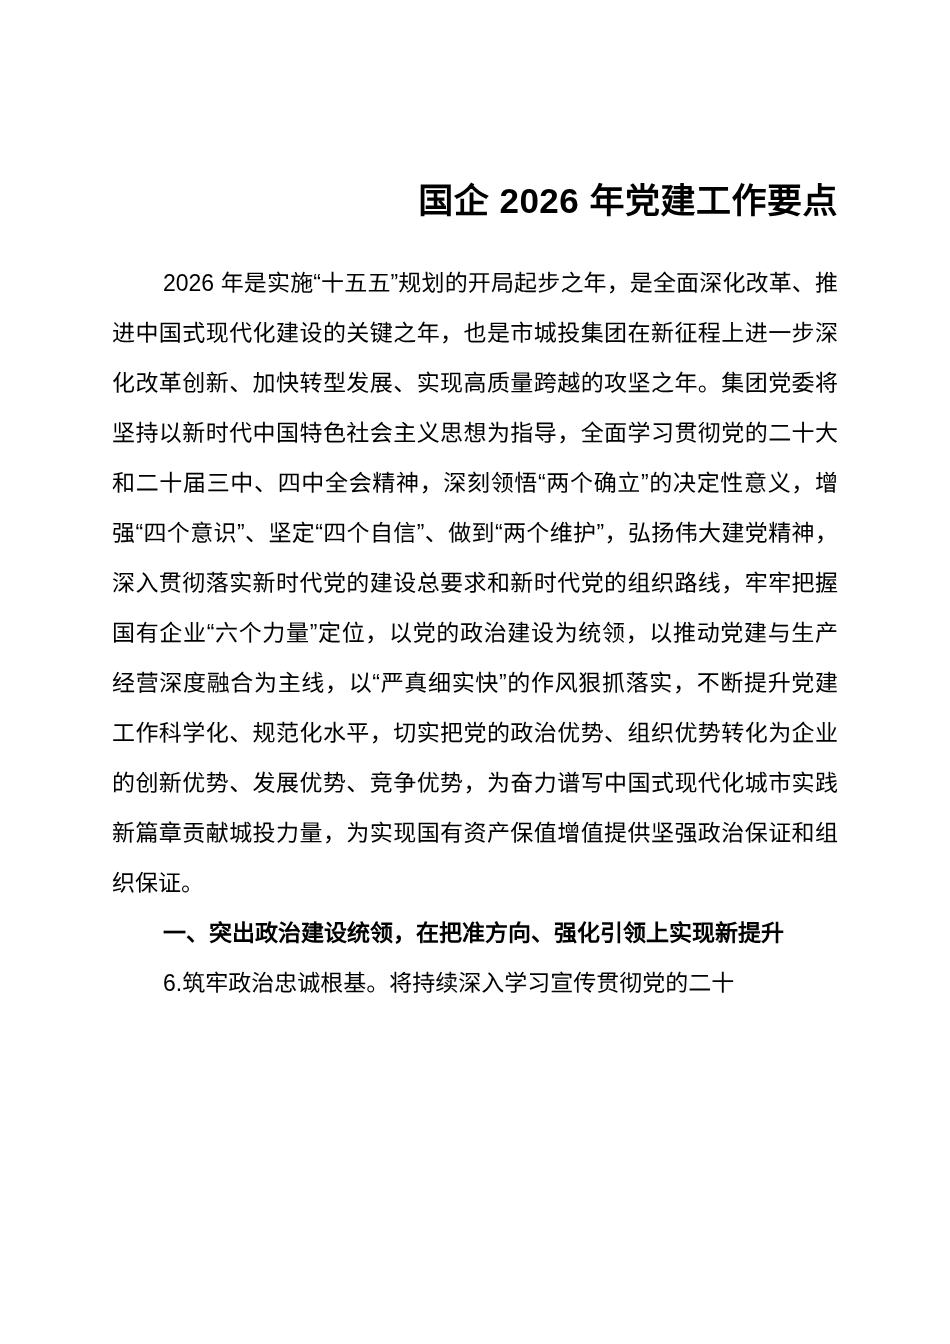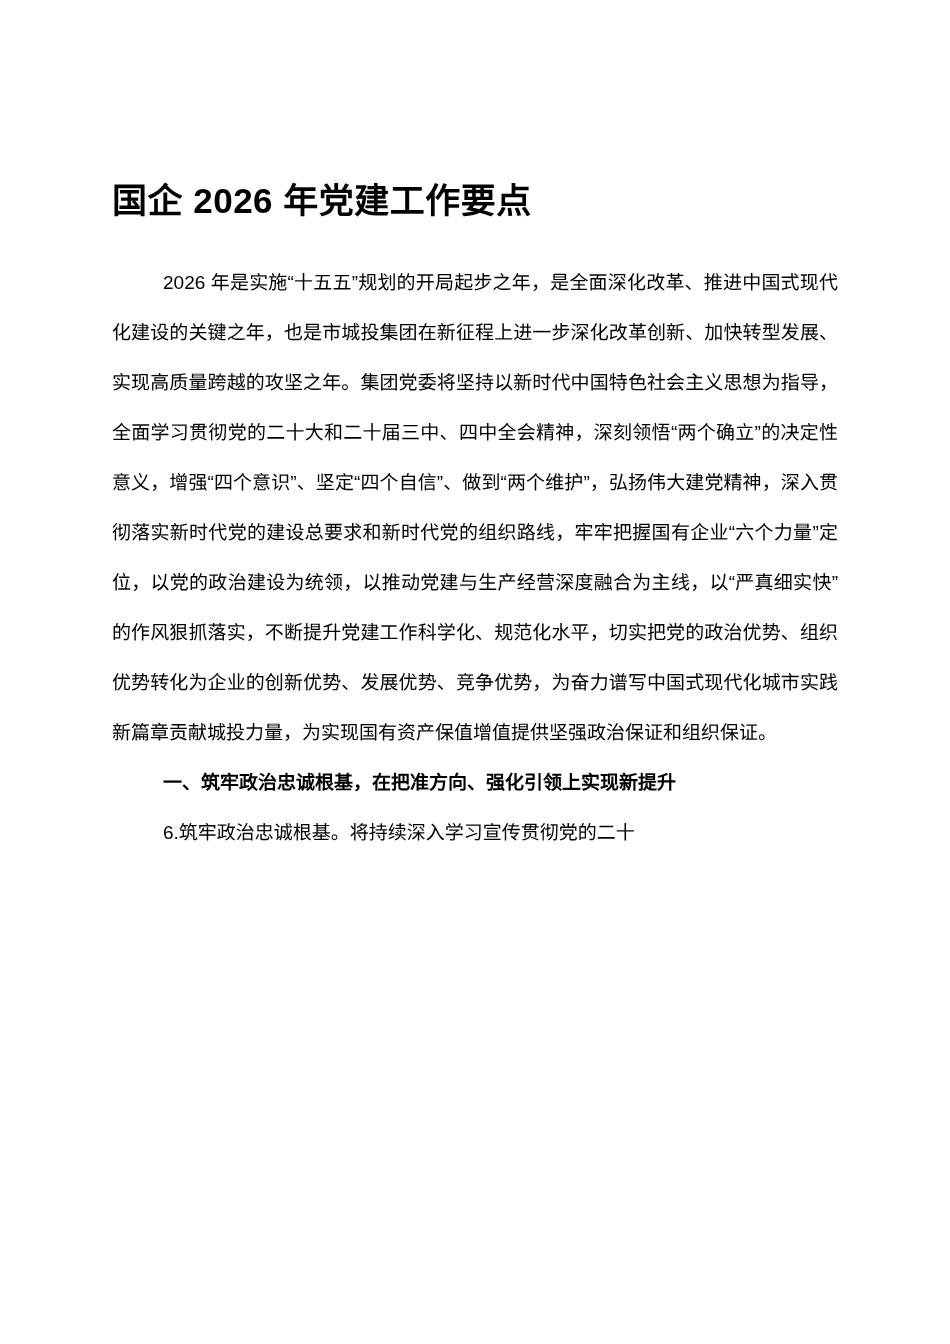--- a/index.html
+++ b/index.html
@@ -24,32 +24,32 @@
     left: 112px;
     top: 0;
     width: 726px;
   }
 
   .doc-title {
     font-family: "Liberation Sans", "DejaVu Sans", sans-serif;
     font-size: 35px;
     font-weight: bold;
     color: #000000;
-    text-align: left;
+    text-align: right;
     letter-spacing: 0.5px;
     line-height: 50px;
     margin: 0;
     padding-top: 176px;
     padding-bottom: 0;
     white-space: nowrap;
   }
 
   .para {
     font-family: "Liberation Sans", "DejaVu Sans", sans-serif;
-    font-size: 19px;
+    font-size: 23px;
     font-weight: normal;
     color: #000000;
     line-height: 50px;
     text-align: justify;
     text-justify: inter-character;
     margin: 0;
     letter-spacing: 0;
     word-break: break-all;
   }
 
@@ -71,19 +71,19 @@
 <div class="page">
 
   <div class="doc-body">
 
     <h1 class="doc-title">国企 2026 年党建工作要点</h1>
 
     <div class="spacer-after-title"></div>
 
     <p class="para indent">2026 年是实施“十五五”规划的开局起步之年，是全面深化改革、推进中国式现代化建设的关键之年，也是市城投集团在新征程上进一步深化改革创新、加快转型发展、实现高质量跨越的攻坚之年。集团党委将坚持以新时代中国特色社会主义思想为指导，全面学习贯彻党的二十大和二十届三中、四中全会精神，深刻领悟“两个确立”的决定性意义，增强“四个意识”、坚定“四个自信”、做到“两个维护”，弘扬伟大建党精神，深入贯彻落实新时代党的建设总要求和新时代党的组织路线，牢牢把握国有企业“六个力量”定位，以党的政治建设为统领，以推动党建与生产经营深度融合为主线，以“严真细实快”的作风狠抓落实，不断提升党建工作科学化、规范化水平，切实把党的政治优势、组织优势转化为企业的创新优势、发展优势、竞争优势，为奋力谱写中国式现代化城市实践新篇章贡献城投力量，为实现国有资产保值增值提供坚强政治保证和组织保证。</p>
 
-    <p class="para indent heading">一、筑牢政治忠诚根基，在把准方向、强化引领上实现新提升</p>
+    <p class="para indent heading">一、突出政治建设统领，在把准方向、强化引领上实现新提升</p>
 
     <p class="para indent">6.筑牢政治忠诚根基。将持续深入学习宣传贯彻党的二十</p>
 
   </div>
 
 </div>
 
 </body></html>

